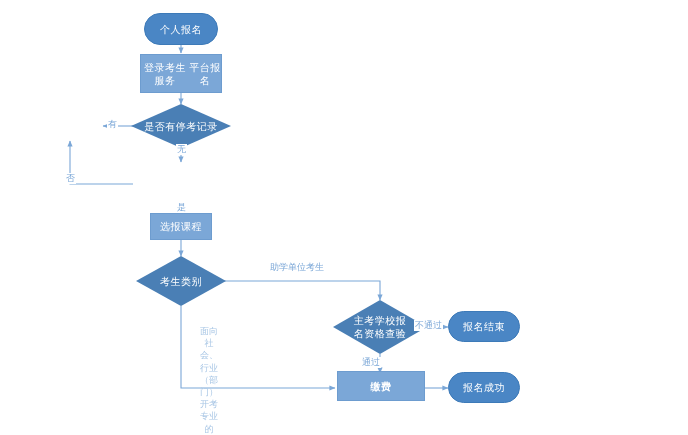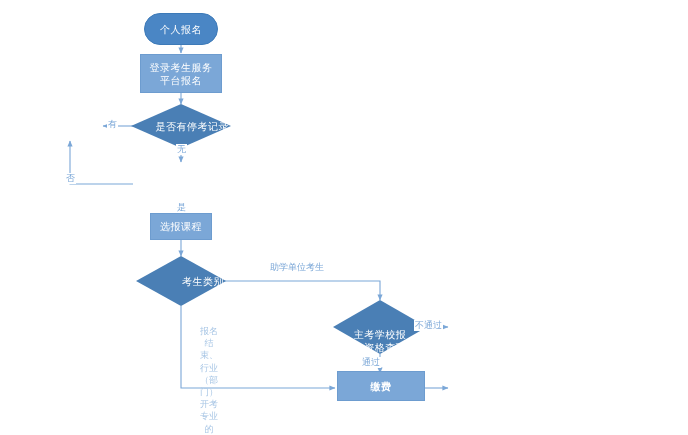--- a/index.html
+++ b/index.html
@@ -44,21 +44,20 @@
     border: 1px solid #3d7ab8;
     border-radius: 999px;
   }
   .process {
     background: #7BA7D7;
     border: 1px solid #6d9ccf;
   }
   .decision {
     background: transparent;
     border: none;
-    justify-content: flex-end;
   }
   .decision .dshape {
     position: absolute;
     left: 0; top: 0;
     width: 100%; height: 100%;
     background: #4A7FB5;
     clip-path: polygon(50% 0%, 100% 50%, 50% 100%, 0% 50%);
     z-index: 1;
   }
   .decision .dtext {
@@ -124,21 +123,21 @@
       <path d="M380,354 L380,373" marker-end="url(#ah)"></path>
 
       <path d="M425,388 L448,388" marker-end="url(#ah)"></path>
     </g>
   </svg>
 
   <div class="node terminator" style="left:144px; top:13px; width:74px; height:32px;">
     <span>个人报名</span>
   </div>
 
-  <div class="node process" style="left:140px; top:54px; width:82px; height:39px; flex-direction:column;">
+  <div class="node process" style="left:140px; top:54px; width:82px; height:39px; flex-direction:row;">
     <span>登录考生服务</span>
     <span>平台报名</span>
   </div>
 
   <div class="node decision" style="left:131px; top:104px; width:100px; height:44px;">
     <span class="dshape"></span>
     <span class="dtext">是否有停考记录</span>
   </div>
 
 
@@ -151,35 +150,41 @@
     <span class="dshape"></span>
     <span class="dtext">考生类别</span>
   </div>
 
   <div class="node decision" style="left:333px; top:300px; width:94px; height:54px; flex-direction:column;">
     <span class="dshape"></span>
     <span class="dtext">主考学校报</span>
     <span class="dtext">名资格查验</span>
   </div>
 
+  <div class="node terminator" style="left:448px; top:311px; width:72px; height:31px;">
+    <span>报名结束</span>
+  </div>
 
   <div class="node process" style="left:337px; top:371px; width:88px; height:30px;font-weight:bold;">
     <span>缴费</span>
   </div>
 
+  <div class="node terminator" style="left:448px; top:372px; width:72px; height:31px;">
+    <span>报名成功</span>
+  </div>
 
   <div class="edge-label" style="left:107px; top:119px;">有</div>
 
   <div class="edge-label" style="left:176px; top:144px;">无</div>
 
   <div class="edge-label" style="left:65px; top:173px;">否</div>
 
   <div class="edge-label" style="left:176px; top:202px;">是</div>
 
   <div class="edge-label" style="left:269px; top:262px;">助学单位考生</div>
 
-  <div class="vlabel" style="left:196px; top:325px;">报名结束、行业（部门）开考专业的</div>
+  <div class="vlabel" style="left:196px; top:325px;">面向社会、行业（部门）开考专业的</div>
 
   <div class="edge-label" style="left:414px; top:320px;">不通过</div>
 
   <div class="edge-label" style="left:361px; top:357px;">通过</div>
 
 </div>
 
 </body></html>

